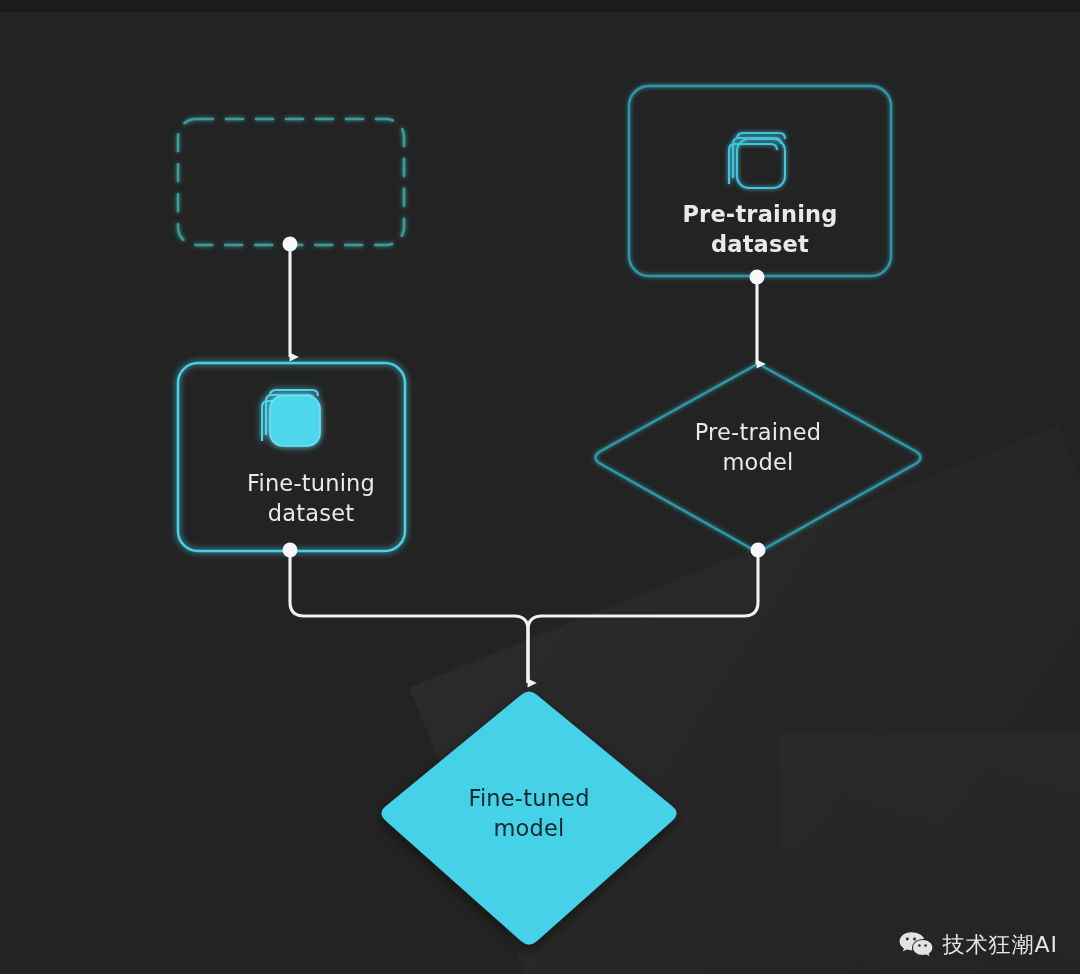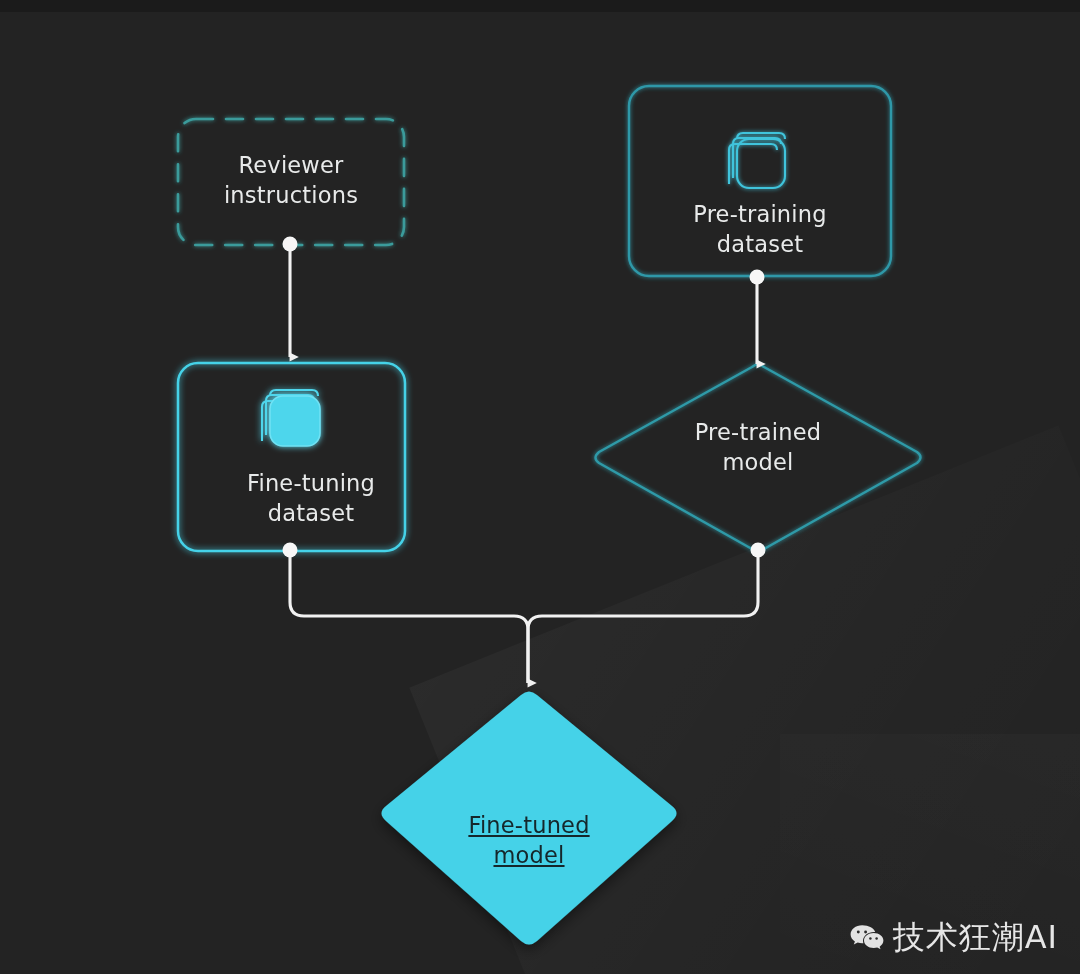--- a/index.html
+++ b/index.html
@@ -73,21 +73,21 @@
   }
 
   .watermark {
     position: absolute;
     right: 22px;
     bottom: 14px;
     display: flex;
     align-items: center;
     gap: 9px;
     color: #e6e6e6;
-    font-size: 32px;
+    font-size: 22px;
     letter-spacing: 1px;
   }
   .wm-text { color: #e6e6e6; }
 </style>
 </head>
 <body>
 
 <div id="canvas">
 
   <div class="top-band"></div>
@@ -163,33 +163,31 @@
 
       <g>
         <path d="M 758 551 L 758 602 q 0 14 -14 14 L 542 616 q -14 0 -14 14 L 528 683" stroke-linejoin="round"></path>
         <circle cx="758" cy="550" r="7.5" fill="#f7f7f7" stroke="none"></circle>
       </g>
     </g>
 
     <path d="M 521 695 q 8 -7 16 0 L 672 806 q 9 7 0 15 L 537 941 q -8 7 -16 0 L 386 821 q -9 -8 0 -15 Z" fill="#45d2e8" stroke="none" stroke-linejoin="round" filter="url(#dropDark)"></path>
   </svg>
 
-  <div class="node-label" style="left:178px; top:150px; width:226px;">Reviewer
-instructions</div>
-
-  <div class="node-label" style="left:629px; top:199px; width:262px;">Pre-training
+
+  <div class="node-label" style="left:629px; top:199px; width:262px;font-weight:bold;">Pre-training
 dataset</div>
 
   <div class="node-label" style="left:178px; top:468px; width:266px;">Fine-tuning
 dataset</div>
 
   <div class="node-label" style="left:593px; top:417px; width:330px;">Pre-trained
 model</div>
 
-  <div class="node-label dark" style="left:379px; top:810px; width:300px;text-decoration:underline;">Fine-tuned
+  <div class="node-label dark" style="left:379px; top:783px; width:300px;">Fine-tuned
 model</div>
 
   <div class="watermark">
     <svg width="34" height="28" viewBox="0 0 34 28">
       <g fill="#e2e2e2">
         <path d="M 12.2 1.2 C 5.6 1.2 0.6 5.4 0.6 10.4 c 0 2.8 1.7 5.3 4.3 7 L 3.8 20.6 l 3.9 -2 c 1.4 0.4 2.9 0.6 4.5 0.6 c 0.4 0 0.8 0 1.2 -0.05 c -0.25 -0.8 -0.4 -1.6 -0.4 -2.45 c 0 -4.85 4.9 -8.8 11 -8.8 c 0.4 0 0.8 0.02 1.2 0.06 C 24.3 4.3 18.8 1.2 12.2 1.2 Z"></path>
         <path d="M 33.4 16.6 c 0 -4.15 -4.35 -7.5 -9.7 -7.5 c -5.35 0 -9.7 3.35 -9.7 7.5 c 0 4.15 4.35 7.5 9.7 7.5 c 1.25 0 2.45 -0.2 3.55 -0.5 l 3.3 1.7 l -0.9 -2.65 c 2.25 -1.4 3.75 -3.5 3.75 -6.05 Z"></path>
       </g>
       <g fill="#2b2b2b">
         <circle cx="8.3" cy="8.0" r="1.45"></circle>

